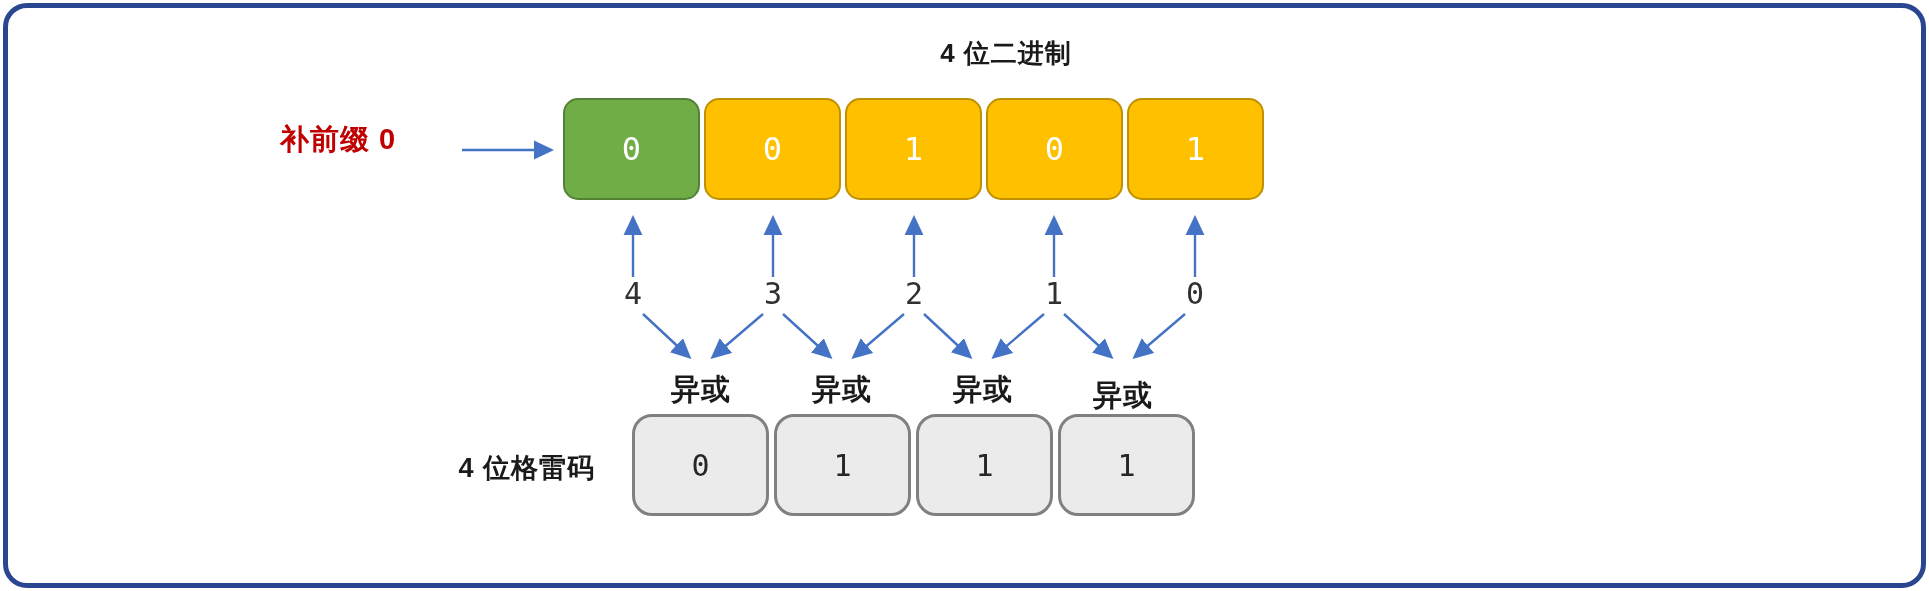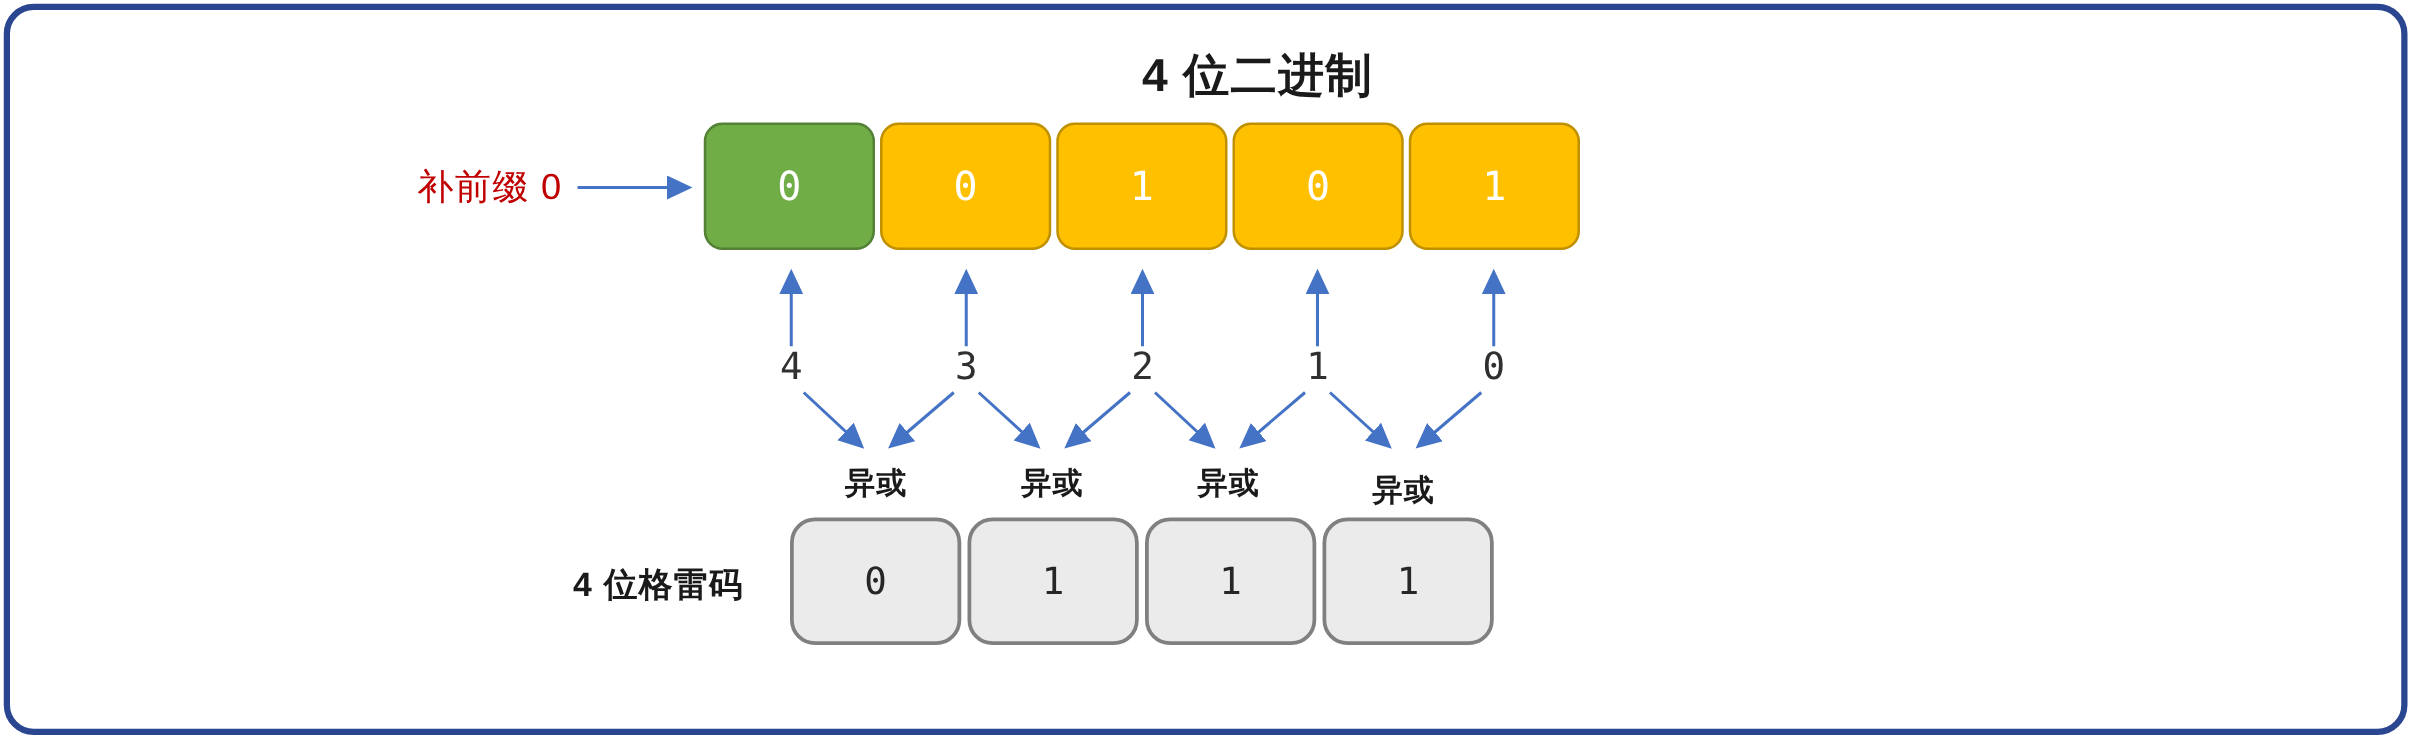--- a/index.html
+++ b/index.html
@@ -13,43 +13,43 @@
     width:1929px;height:591px;background:#ffffff;overflow:hidden;
     font-family:"Liberation Sans",sans-serif;position:relative;
   }
   .frame{
     position:absolute;inset:3px;border:5px solid var(--navy);
     border-radius:24px;background:#ffffff;
   }
   .abs{position:absolute;}
   .title{
     left:876px;top:36px;width:260px;text-align:center;
-    font-size:37px;font-weight:bold;color:var(--ink);letter-spacing:1px;
+    font-size:26px;font-weight:bold;color:var(--ink);letter-spacing:1px;
   }
   .prefix-label{
-    left:280px;top:130px;width:170px;text-align:right;
-    font-size:29px;font-weight:normal;color:var(--red);letter-spacing:1px;
+    left:280px;top:120px;width:170px;text-align:left;
+    font-size:29px;font-weight:bold;color:var(--red);letter-spacing:1px;
   }
   .bit-row{
     left:563px;top:98px;display:flex;gap:4px;
   }
   .bit-box{
     width:137px;height:102px;border-radius:15px;
     background:var(--orange);border:2px solid var(--orangeBorder);
     display:flex;align-items:center;justify-content:center;
     font-family:"DejaVu Sans Mono",monospace;font-size:32px;color:#ffffff;
   }
   .bit-box.prefix{background:var(--green);border-color:var(--greenBorder);}
   .pos-num{
     top:276px;width:40px;text-align:center;
     font-family:"DejaVu Sans Mono",monospace;font-size:30px;color:var(--numInk);
   }
   .xor-label{
     top:370px;width:90px;text-align:center;
-    font-size:24px;font-weight:bold;color:var(--ink);letter-spacing:1px;
+    font-size:29px;font-weight:bold;color:var(--ink);letter-spacing:1px;
   }
   .gray-row{
     left:632px;top:414px;display:flex;gap:5px;
   }
   .gray-box{
     width:137px;height:102px;border-radius:20px;
     background:var(--grayFill);border:3px solid var(--grayBorder);
     display:flex;align-items:center;justify-content:center;
     font-family:"DejaVu Sans Mono",monospace;font-size:30px;color:#262626;
   }

